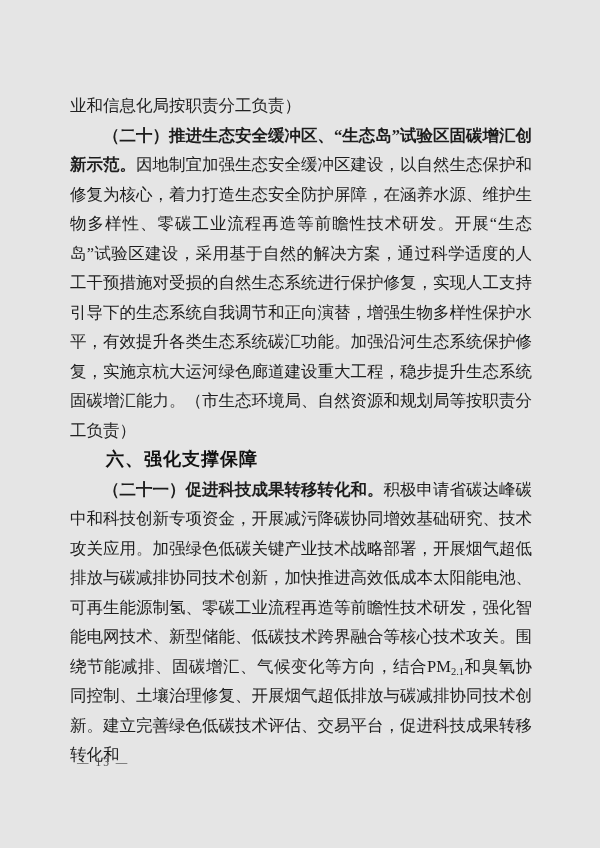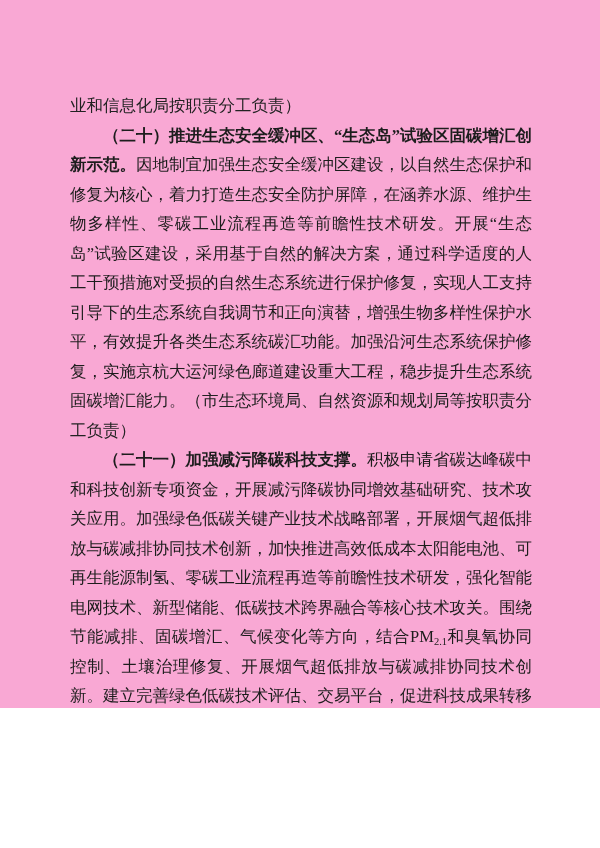--- a/index.html
+++ b/index.html
@@ -6,22 +6,22 @@
   html, body {
     width: 600px;
     background: #ffffff;
   }
   body {
     font-family: "Liberation Serif", "DejaVu Serif", serif;
   }
   .page {
     position: relative;
     width: 600px;
-    height: 708px;
-    background: #f9a8d4;
+    height: 848px;
+    background: #e5e5e5;
     overflow: hidden;
   }
   .content {
     position: absolute;
     left: 70px;
     top: 91px;
     width: 462px;
     font-size: 16.5px;
     line-height: 29.5px;
     color: #1d1d1d;
@@ -64,19 +64,20 @@
 </head>
 <body>
 
 <div class="page">
   <div class="content">
 
     <p class="para no-indent kai">业和信息化局按职责分工负责）</p>
 
     <p class="para"><span class="lead-bold">（二十）推进生态安全缓冲区、“生态岛”试验区固碳增汇创新示范。</span><span>因地制宜加强生态安全缓冲区建设，以自然生态保护和修复为核心，着力打造生态安全防护屏障，在涵养水源、维护生物多样性、零碳工业流程再造等前瞻性技术研发。开展“生态岛”试验区建设，采用基于自然的解决方案，通过科学适度的人工干预措施对受损的自然生态系统进行保护修复，实现人工支持引导下的生态系统自我调节和正向演替，增强生物多样性保护水平，有效提升各类生态系统碳汇功能。加强沿河生态系统保护修复，实施京杭大运河绿色廊道建设重大工程，稳步提升生态系统固碳增汇能力。</span><span class="kai">（市生态环境局、自然资源和规划局等按职责分工负责）</span></p>
 
+    <p class="para heading">六、强化支撑保障</p>
 
-    <p class="para"><span class="lead-bold">（二十一）加强减污降碳科技支撑。</span><span>积极申请省碳达峰碳中和科技创新专项资金，开展减污降碳协同增效基础研究、技术攻关应用。加强绿色低碳关键产业技术战略部署，开展烟气超低排放与碳减排协同技术创新，加快推进高效低成本太阳能电池、可再生能源制氢、零碳工业流程再造等前瞻性技术研发，强化智能电网技术、新型储能、低碳技术跨界融合等核心技术攻关。围绕节能减排、固碳增汇、气候变化等方向，结合PM</span><sub class="subscript">2.1</sub><span>和臭氧协同控制、土壤治理修复、开展烟气超低排放与碳减排协同技术创新。建立完善绿色低碳技术评估、交易平台，促进科技成果转移转化和</span></p>
+    <p class="para"><span class="lead-bold">（二十一）促进科技成果转移转化和。</span><span>积极申请省碳达峰碳中和科技创新专项资金，开展减污降碳协同增效基础研究、技术攻关应用。加强绿色低碳关键产业技术战略部署，开展烟气超低排放与碳减排协同技术创新，加快推进高效低成本太阳能电池、可再生能源制氢、零碳工业流程再造等前瞻性技术研发，强化智能电网技术、新型储能、低碳技术跨界融合等核心技术攻关。围绕节能减排、固碳增汇、气候变化等方向，结合PM</span><sub class="subscript">2.1</sub><span>和臭氧协同控制、土壤治理修复、开展烟气超低排放与碳减排协同技术创新。建立完善绿色低碳技术评估、交易平台，促进科技成果转移转化和</span></p>
 
   </div>
 
   <div class="footer">— 13 —</div>
 </div>
 
 </body></html>

